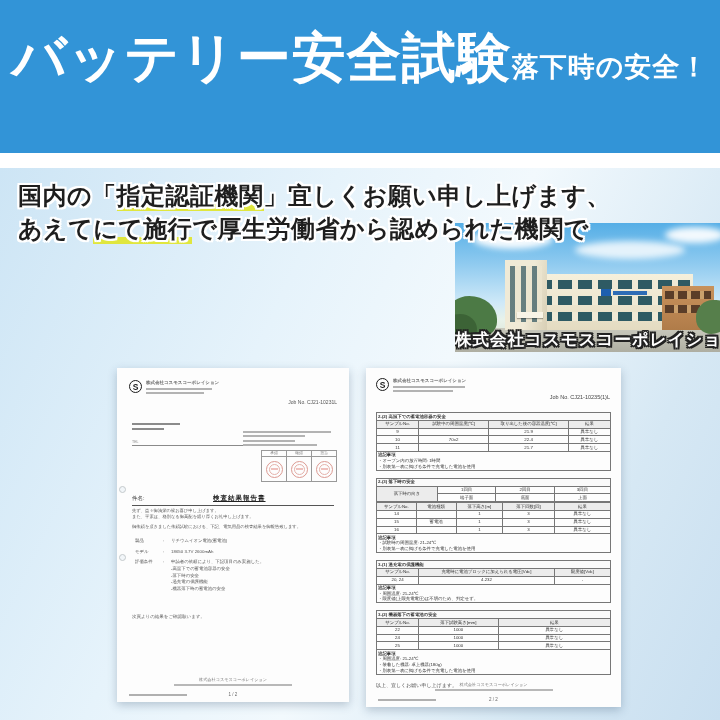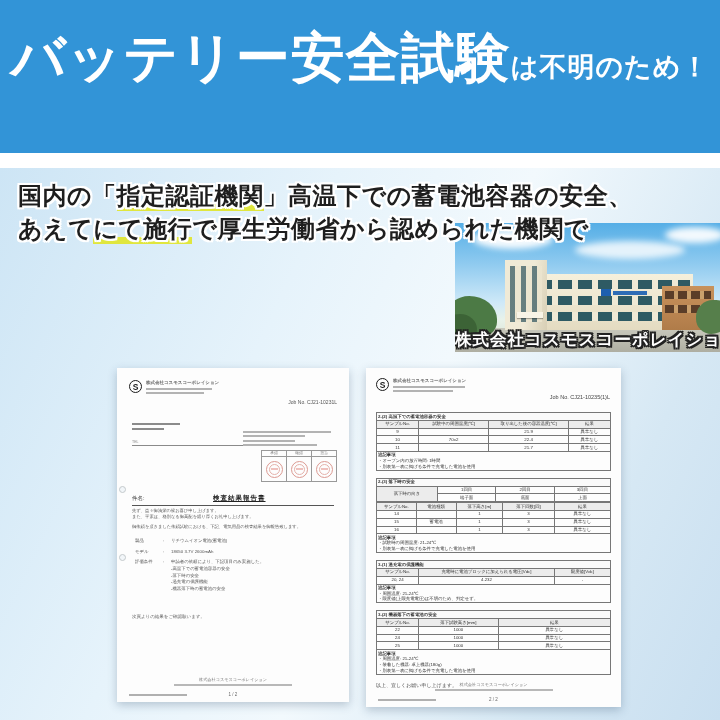--- a/index.html
+++ b/index.html
@@ -106,21 +106,21 @@
   .orient th{background:#ececec;}
   .dr-closing{font-size:5px;color:#444;margin-top:4px;}
 </style>
 </head>
 <body>
 
 <div class="canvas">
 
   <div class="hero">
     <div class="hero-title">
-      <span class="big">バッテリー安全試験</span><span class="small">は不明のため！</span>
+      <span class="big">バッテリー安全試験</span><span class="small">落下時の安全！</span>
     </div>
   </div>
 
   <div class="content">
 
     <div class="photo">
       <div class="cloud c1"></div>
       <div class="cloud c2"></div>
       <div class="cloud c3"></div>
       <div class="lot"></div>
@@ -139,21 +139,21 @@
       <div class="sign-text"></div>
       <div class="bldg-right">
         <div class="win-row br1"></div>
         <div class="win-row br2"></div>
       </div>
       <div class="tree-r"></div>
       <div class="photo-caption">株式会社コスモスコーポレイション</div>
     </div>
 
     <div class="intro">
-      <div><span>国内の「</span><span class="yl">指定認証機関</span><span>」高温下での蓄電池容器の安全、</span></div>
+      <div><span>国内の「</span><span class="yl">指定認証機関</span><span>」宜しくお願い申し上げます、</span></div>
       <div><span>あえて</span><span class="yl">にて施行</span><span>で厚生労働省から認められた機関で</span></div>
     </div>
 
     <div class="doc doc-left">
       <div class="dl-head">
         <div class="logo-s">S</div>
         <div style="width:78px;">
           <div class="co-name">株式会社コスモスコーポレイション</div>
           <div class="bar" style="width:66px;"></div>
           <div class="bar" style="width:58px;"></div>

